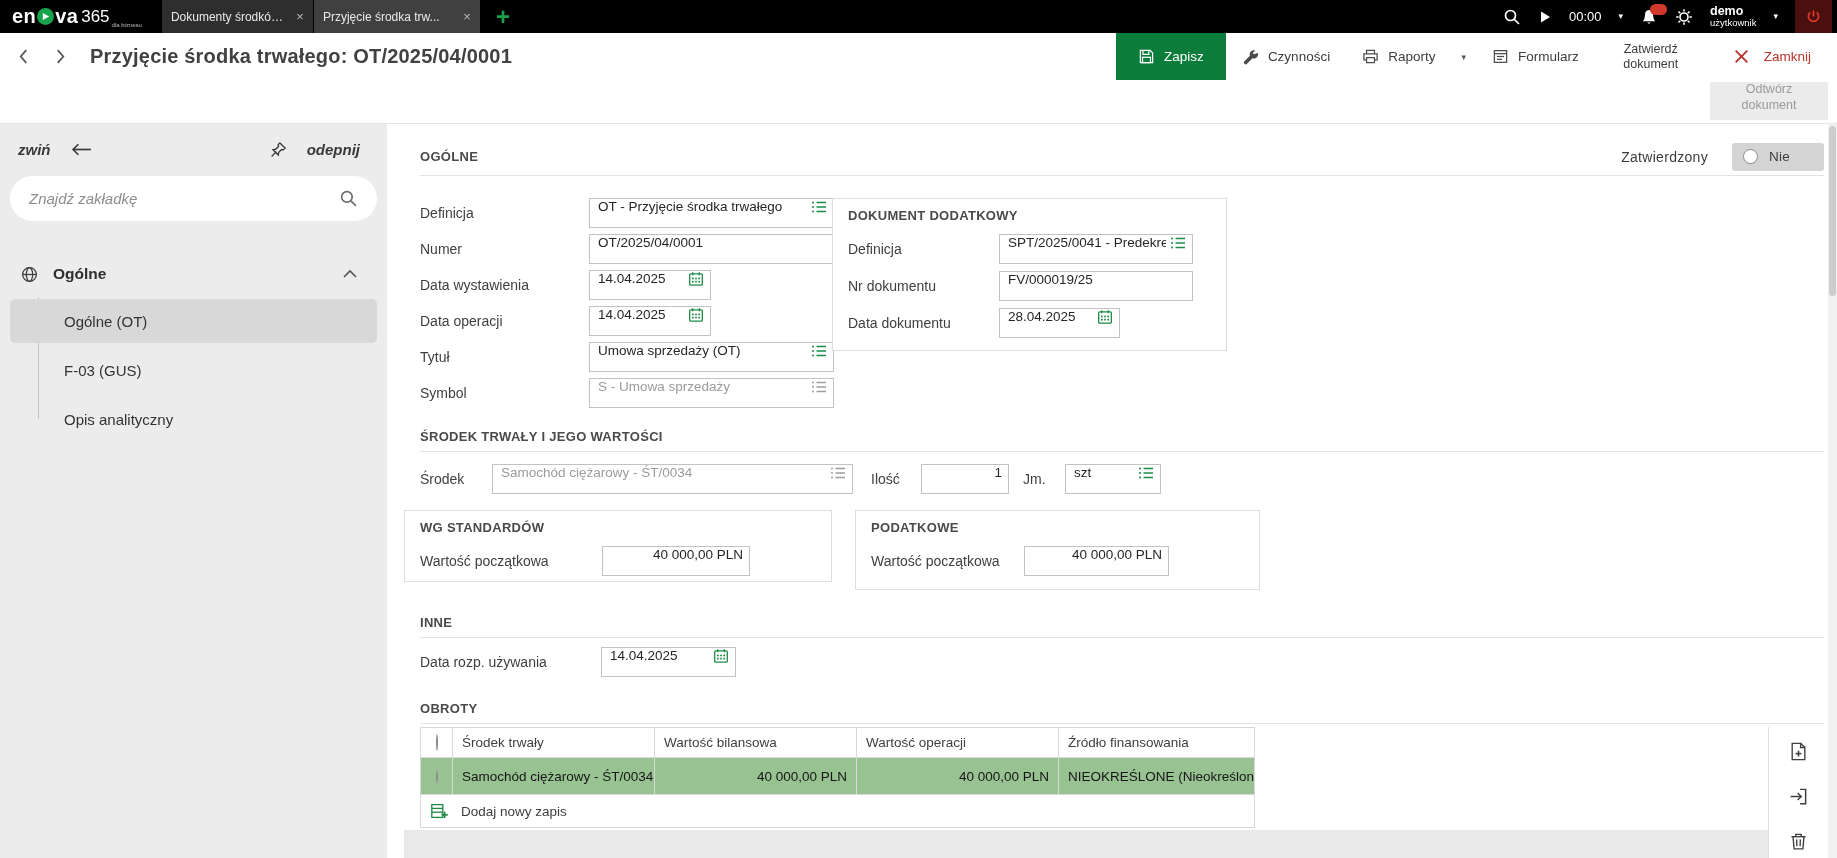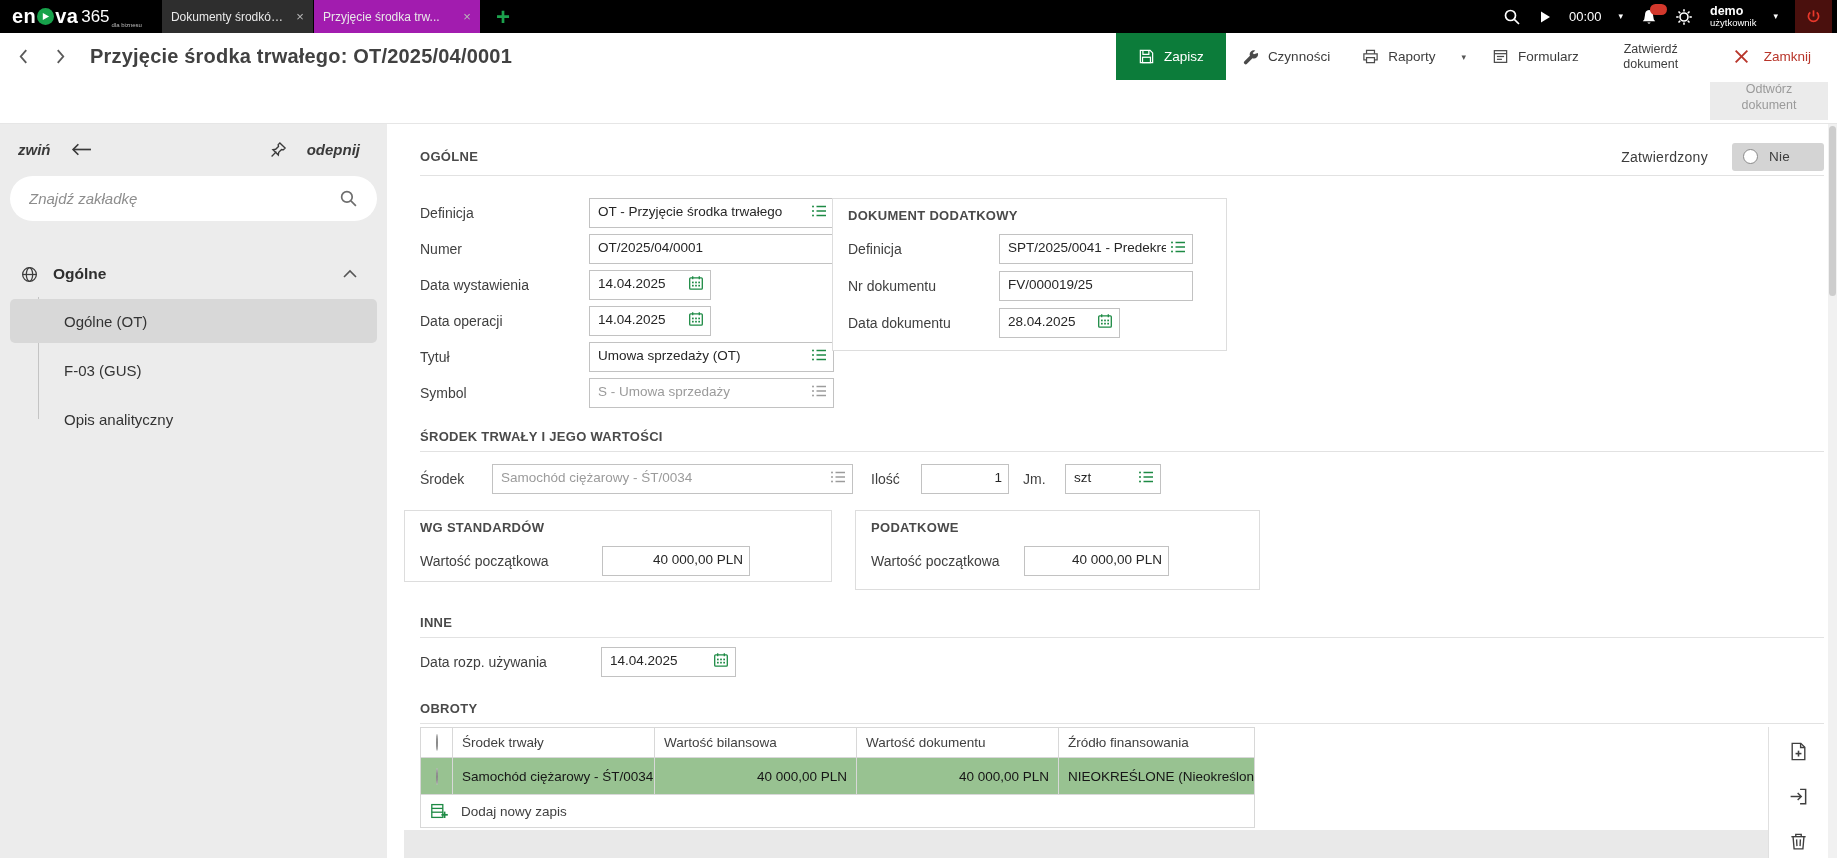--- a/index.html
+++ b/index.html
@@ -10,21 +10,21 @@
 
 
 .topbar{height:33px;background:#000;display:flex;align-items:stretch;color:#fff;flex:0 0 auto}
 .logo{display:flex;align-items:center;padding:0 20px 0 12px}
 .l-en,.l-va{font-size:20px;font-weight:bold;letter-spacing:.4px}
 .l-o{width:17px;height:17px;border-radius:50%;background:#17a24b;display:flex;align-items:center;justify-content:center;margin:0 1px}
 .l-o svg{width:9px;height:9px}
 .l-365{font-size:17px;margin-left:3px}
 .l-tag{font-size:6px;color:#bdbdbd;align-self:flex-end;margin:0 0 5px 2px}
 .tab{width:152px;display:flex;align-items:center;background:#2e2e2e;border-right:1px solid #000;padding:0 9px;font-size:12px;color:#e9e9e9;cursor:default}
-.tab.active{background:#a21caf;width:167px}
+.tab.active{background:#404040;width:167px}
 .tab-label{flex:1;white-space:nowrap;overflow:hidden;text-overflow:ellipsis}
 .close-x{margin-left:6px;color:#b9b9b9;font-size:13px;line-height:1}
 .plus-btn{display:flex;align-items:center;padding:0 15px;color:#1ca24d;font-size:24px;font-weight:bold;line-height:1}
 .top-right{margin-left:auto;display:flex;align-items:center;gap:17px;padding-right:5px}
 .icon18{width:18px;height:18px;display:inline-flex;color:#fff}
 .icon14{width:14px;height:14px;display:inline-flex;color:#fff}
 .caret{font-size:9px;color:#fff;line-height:1}
 .clock{font-size:13px}
 .bell-wrap{position:relative;display:inline-flex}
 .badge{position:absolute;top:-4px;left:10px;background:#d3382c;border-radius:7px;width:17px;height:11px}
@@ -81,21 +81,21 @@
 .sh-general{left:33px;top:14px;width:1404px;height:38px}
 .sh-srodek{left:33px;top:298px;width:1404px;height:30px}
 .sh-inne{left:33px;top:484px;width:1404px;height:30px}
 .sh-obroty{left:33px;top:570px;width:1404px;height:30px}
 .approved{margin-left:auto;display:flex;align-items:center;gap:24px;font-weight:normal;font-size:14px;color:#3c3c3c}
 .toggle{width:92px;height:28px;background:#d4d4d4;border-radius:3px;display:flex;align-items:center;gap:11px;padding:0 11px;font-size:13.5px;cursor:default}
 .radio{width:15px;height:15px;border-radius:50%;background:#fff;border:1px solid #8a8a8a;flex:0 0 auto}
 .rows-left{position:absolute;left:33px;top:74px}
 .frow{display:flex;align-items:center;height:30px;margin-bottom:6px}
 .flabel{width:169px;font-size:14px;color:#3f3f3f;flex:0 0 auto}
-.fieldbox{height:30px;border:1px solid #c2c2c2;background:#fff;display:flex;align-items:flex-end;padding:0 6px 8px 8px}
+.fieldbox{height:30px;border:1px solid #c2c2c2;background:#fff;display:flex;align-items:flex-start;padding:0 6px 8px 8px}
 .fieldbox input{border:0;outline:0;flex:1;min-width:0;font-size:13.5px;color:#262626;font-family:inherit;background:transparent}
 .fieldbox.disabled input{color:#9b9b9b}
 .fieldbox input.num{text-align:right}
 .picker{width:16px;height:16px;display:inline-flex;color:#1d8a44;flex:0 0 auto;margin-left:4px;cursor:default}
 .picker.gray{color:#9c9c9c}
 .w245{width:245px}.w122{width:122px}.w194{width:194px}.w121{width:121px}
 .w361{width:361px}.w88{width:88px;margin-left:14px}.w96{width:96px;margin-left:14px}
 .w148{width:148px}.w145{width:145px}.w135{width:135px}
 .panel{position:absolute;border:1px solid #ddd;background:#fff}
 .panel-dd{left:445px;top:74px;width:395px;height:153px}
@@ -640,21 +640,21 @@
               <col style="width:202px">
               <col style="width:202px">
               <col style="width:202px">
               <col style="width:196px">
             </colgroup>
           <thead>
             <tr>
               <th class="c-radio"><span class="radio"></span></th>
               <th>Środek trwały</th>
               <th>Wartość bilansowa</th>
-              <th>Wartość dokumentu</th>
+              <th>Wartość operacji</th>
               <th>Źródło finansowania</th>
             </tr>
           </thead>
           <tbody>
             <tr class="sel">
               <td class="c-radio"><span class="radio"></span></td>
               <td>Samochód ciężarowy - ŚT/0034</td>
               <td class="num">40 000,00 PLN</td>
               <td class="num">40 000,00 PLN</td>
               <td>NIEOKREŚLONE (Nieokreślone)</td>

